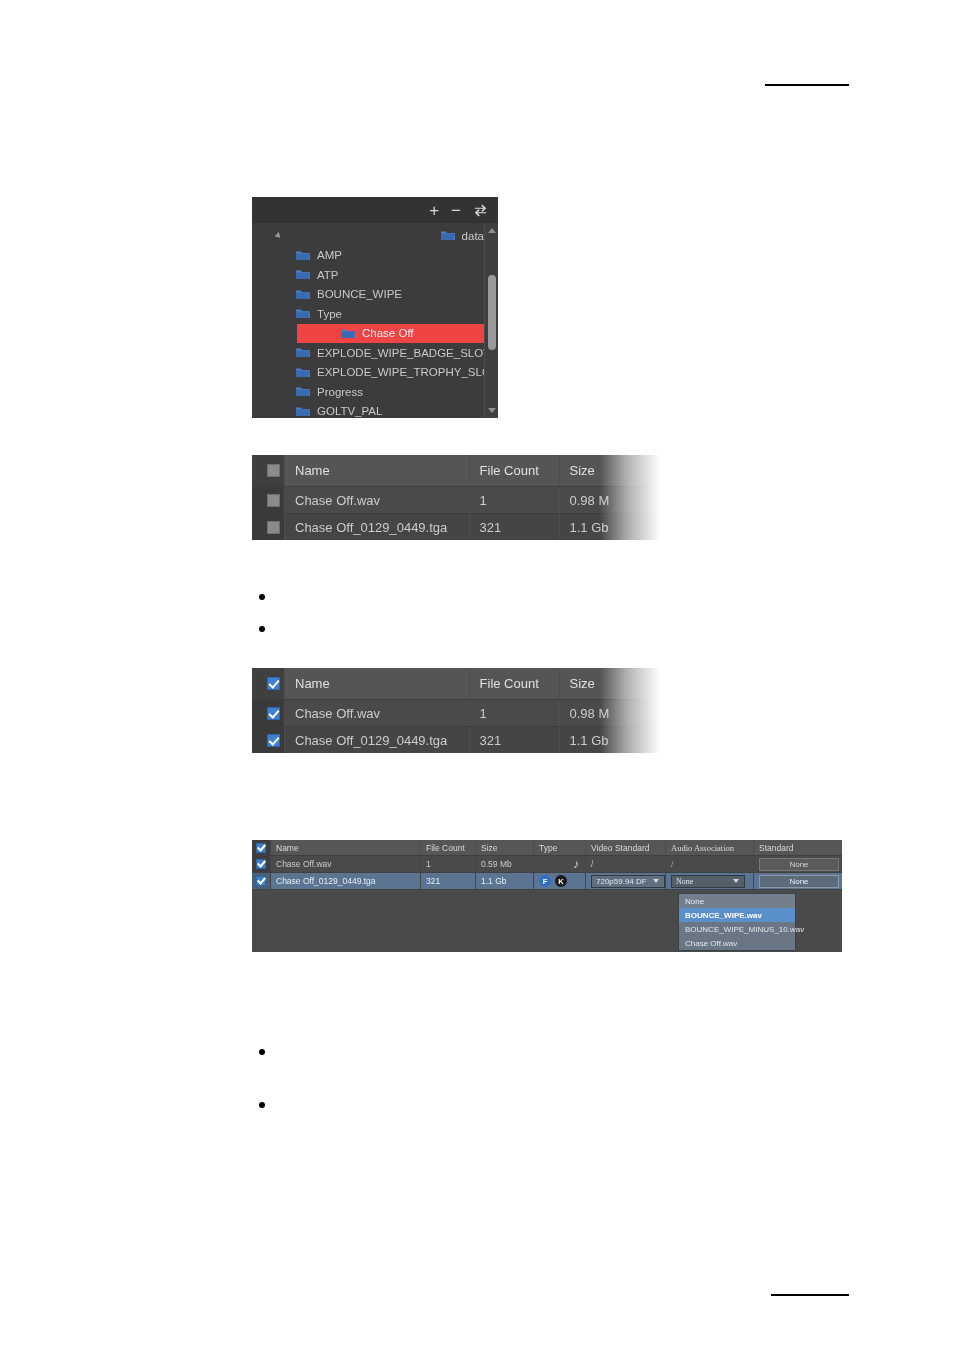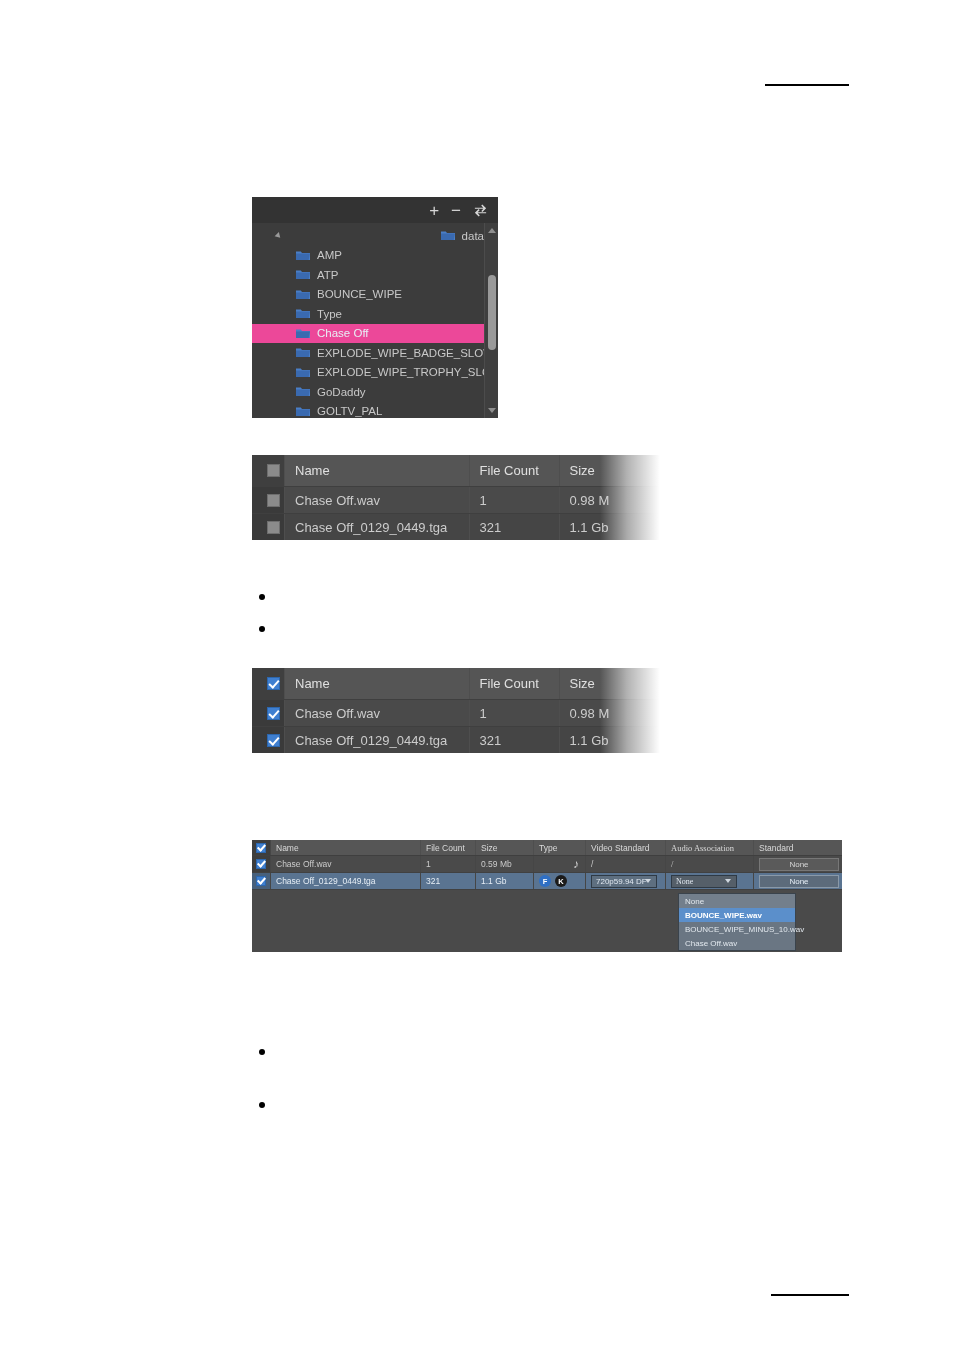--- a/index.html
+++ b/index.html
@@ -73,22 +73,23 @@
     height: 19.5px;
     padding-left: 22px;
     box-sizing: border-box;
     color: #c8c8c8;
     font-size: 11.5px;
     white-space: nowrap;
   }
   .tree-row.depth0 { padding-left: 26px; justify-content: flex-end; }
   .tree-row.depth1 { padding-left: 44px; }
   .tree-row.selected {
-    background: #ec4899;
+    background: #ef4444;
     color: #e8eef5;
+    margin-left: 45px;
   }
   .tri {
     position: absolute;
     left: 24px;
     width: 0; height: 0;
     border-left: 5px solid #9a9a9a;
     border-top: 3.5px solid transparent;
     border-bottom: 3.5px solid transparent;
     transform: rotate(45deg);
   }
@@ -295,21 +296,21 @@
     margin-right: 4px;
     font-family: "Liberation Sans", sans-serif;
   }
   .badge.f { background: #2f6fc4; }
   .badge.k { background: #1b1b1b; }
 
   .mini-select {
     display: flex;
     align-items: center;
     height: 13px;
-    width: 66px;
+    width: 74px;
     background: #5e6f80;
     border: 1px solid #2f3a45;
     box-sizing: border-box;
     padding-left: 4px;
     font-size: 8px;
     color: #dfe7ef;
     position: relative;
   }
   .mini-select.plain { background: #555f69; }
   .mini-select .caret {
@@ -474,21 +475,21 @@
         <span>EXPLODE_WIPE_TROPHY_SLOW</span>
       </div>
 
       <div class="tree-row depth1">
         <span class="folder-ico">
           <svg width="14" height="11" viewBox="0 0 14 11">
               <path d="M0 1.5 h4.8 l1.2 1.4 H14 V10 H0 z" fill="#4a7fc7"></path>
               <path d="M0 3.4 h14 L12.6 10 H0 z" fill="#3a6ab0"></path>
             </svg>
         </span>
-        <span>GoDaddy</span>
+        <span>Progress</span>
       </div>
 
       <div class="tree-row depth1">
         <span class="folder-ico">
           <svg width="14" height="11" viewBox="0 0 14 11">
               <path d="M0 1.5 h4.8 l1.2 1.4 H14 V10 H0 z" fill="#4a7fc7"></path>
               <path d="M0 3.4 h14 L12.6 10 H0 z" fill="#3a6ab0"></path>
             </svg>
         </span>
         <span>GOLTV_PAL</span>

